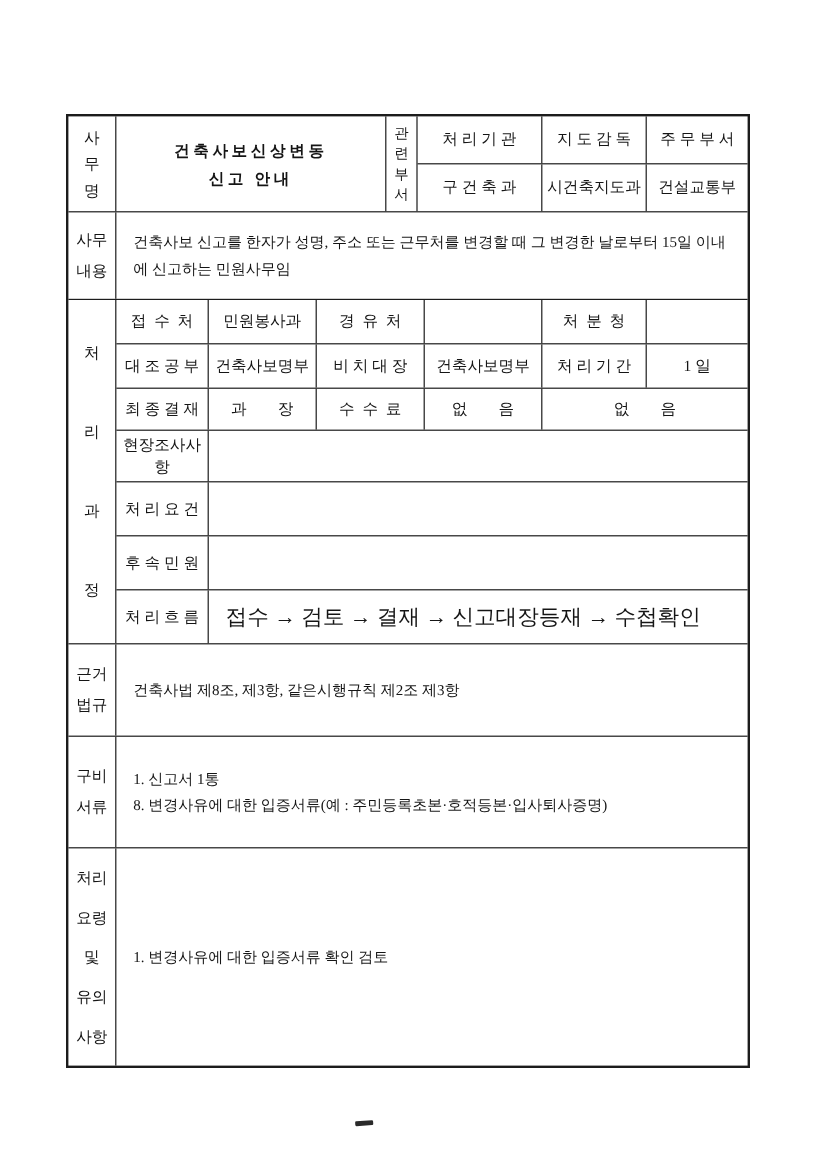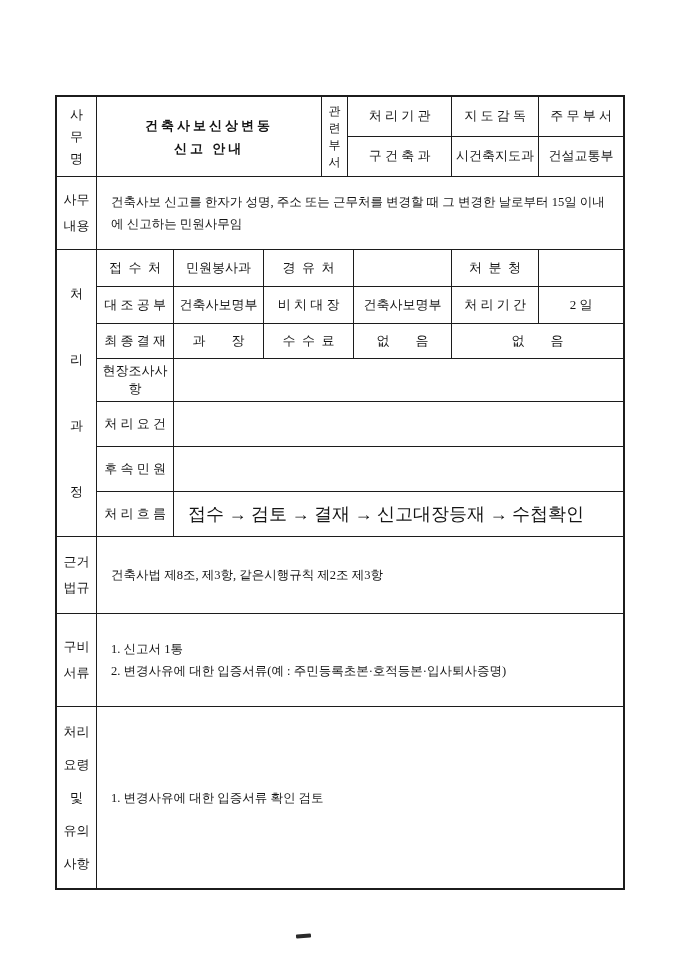--- a/index.html
+++ b/index.html
@@ -122,21 +122,21 @@
           <div class="cell br w98"></div>
           <div class="cell br w87 spread">처  분  청</div>
         </div>
 
         <div class="row bb" style="height:37px">
           <div class="cell br w77 spread">대 조 공 부</div>
           <div class="cell br w90">건축사보명부</div>
           <div class="cell br w90 spread">비 치 대 장</div>
           <div class="cell br w98">건축사보명부</div>
           <div class="cell br w87 spread">처 리 기 간</div>
-          <div class="cell flex1 spread">2 일</div>
+          <div class="cell flex1 spread">1 일</div>
         </div>
 
         <div class="row bb" style="height:35px">
           <div class="cell br w77 spread">최 종 결 재</div>
           <div class="cell br w90 spread">과        장</div>
           <div class="cell br w90 spread">수  수  료</div>
           <div class="cell br w98 spread">없        음</div>
           <div class="cell flex1 spread">없        음</div>
         </div>
 
@@ -166,21 +166,21 @@
     <div class="sec bb" style="height:77px">
       <div class="cell br w40 v-label lines2">근거
 법규</div>
       <div class="cell flex1 text-block" style="align-items:center;">건축사법 제8조, 제3항, 같은시행규칙 제2조 제3항</div>
     </div>
 
     <div class="sec bb" style="height:93px">
       <div class="cell br w40 v-label lines2">구비
 서류</div>
       <div class="cell flex1 text-block" style="align-items:center;">1. 신고서 1통
-2. 변경사유에 대한 입증서류(예 : 주민등록초본·호적등본·입사퇴사증명)</div>
+8. 변경사유에 대한 입증서류(예 : 주민등록초본·호적등본·입사퇴사증명)</div>
     </div>
 
     <div class="sec flex1">
       <div class="cell br w40 v-label lines5">처리
 요령
 및
 유의
 사항</div>
       <div class="cell flex1 text-block" style="align-items:center;">1. 변경사유에 대한 입증서류 확인 검토</div>
     </div>

